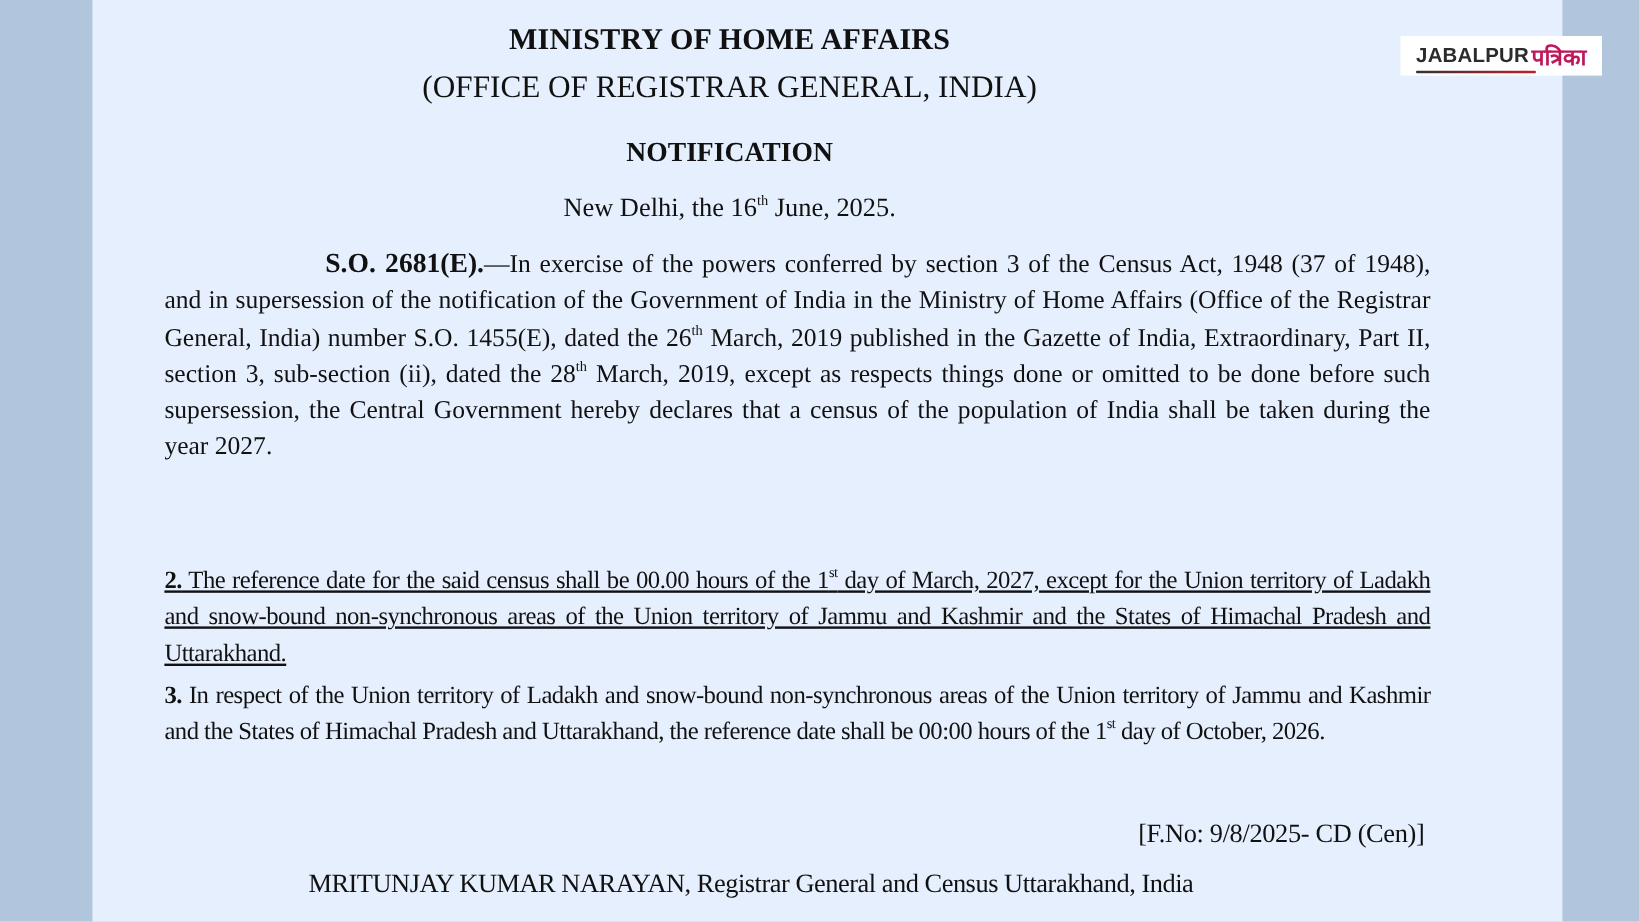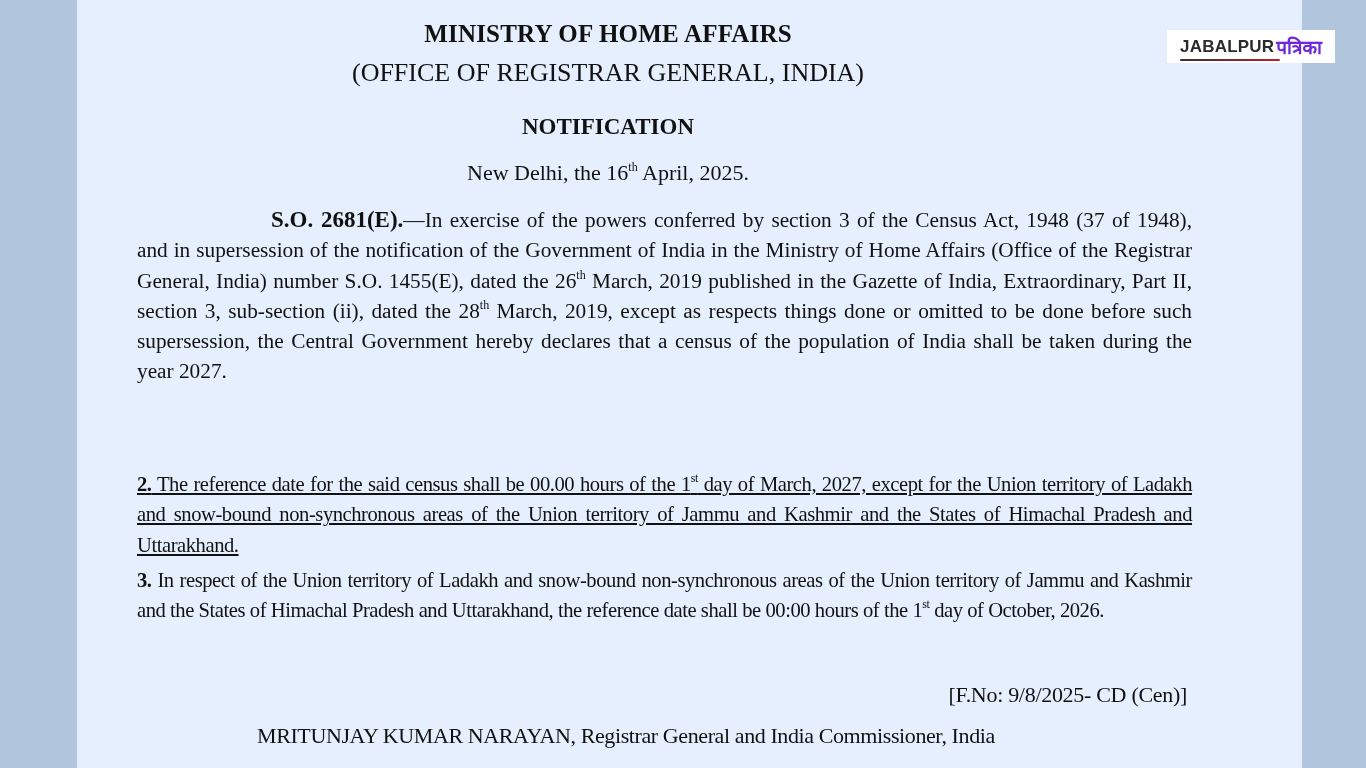--- a/index.html
+++ b/index.html
@@ -25,21 +25,21 @@
       font-weight: bold; font-size: 17px; color: #2b2b2b; letter-spacing: 0.2px;
       position: relative;
     }
     .logo .en::after {
       content: ""; position: absolute; left: 0; right: -6px; bottom: -4px; height: 2px;
       background: linear-gradient(90deg, #333 0%, #c21f2c 100%);
       border-radius: 2px;
     }
     .logo .hi {
       font-family: "DejaVu Sans", sans-serif; font-weight: bold;
-      font-size: 19px; color: #6d28d9; margin-left: 2px;
+      font-size: 19px; color: #be185d; margin-left: 2px;
     }
     .center { position: absolute; left: 0; width: 1216px; text-align: center; }
     .h1 { top: 20px; font-weight: bold; font-size: 25px; letter-spacing: 0.2px; }
     .h2 { top: 58px; font-size: 26px; }
     .h3 { top: 114px; font-weight: bold; font-size: 23px; }
     .date { top: 160px; font-size: 22px; }
     sup { font-size: 12px; vertical-align: 9px; line-height: 0; margin-top: 24px; }
     .para {
       position: absolute; left: 137px; width: 1055px;
       font-size: 21.3px; line-height: 30.3px; text-align: justify;
@@ -62,22 +62,22 @@
 <div class="page"></div>
 
 <div class="logo">
   <span class="en">JABALPUR</span>
   <span class="hi">पत्रिका</span>
 </div>
 
 <div class="center h1">MINISTRY OF HOME AFFAIRS</div>
 <div class="center h2">(OFFICE OF REGISTRAR GENERAL, INDIA)</div>
 <div class="center h3">NOTIFICATION</div>
-<div class="center date"><span>New Delhi, the 16</span><sup>th</sup><span> April, 2025.</span></div>
+<div class="center date"><span>New Delhi, the 16</span><sup>th</sup><span> June, 2025.</span></div>
 
 <div class="para p1"><span class="so">S.O. 2681(E).</span><span>—In exercise of the powers conferred by section 3 of the Census Act, 1948 (37 of 1948), and in supersession of the notification of the Government of India in the Ministry of Home Affairs (Office of the Registrar General, India) number S.O. 1455(E), dated the 26</span><sup>th</sup><span> March, 2019 published in the Gazette of India, Extraordinary, Part II, section 3, sub-section (ii), dated the 28</span><sup>th</sup><span> March, 2019, except as respects things done or omitted to be done before such supersession, the Central Government hereby declares that a census of the population of India shall be taken during the year 2027.</span></div>
 
 <div class="para p2"><span class="num">2.</span><span> The reference date for the said census shall be 00.00 hours of the 1</span><sup>st</sup><span> day of March, 2027, except for the Union territory of Ladakh and snow-bound non-synchronous areas of the Union territory of Jammu and Kashmir and the States of Himachal Pradesh and Uttarakhand.</span></div>
 
 <div class="para p3"><span class="num">3.</span><span> In respect of the Union territory of Ladakh and snow-bound non-synchronous areas of the Union territory of Jammu and Kashmir and the States of Himachal Pradesh and Uttarakhand, the reference date shall be 00:00 hours of the 1</span><sup>st</sup><span> day of October, 2026.</span></div>
 
 <div class="fileno">[F.No: 9/8/2025- CD (Cen)]</div>
-<div class="signature">MRITUNJAY KUMAR NARAYAN, Registrar General and India Commissioner, India</div>
+<div class="signature">MRITUNJAY KUMAR NARAYAN, Registrar General and Census Uttarakhand, India</div>
 
 </body></html>

